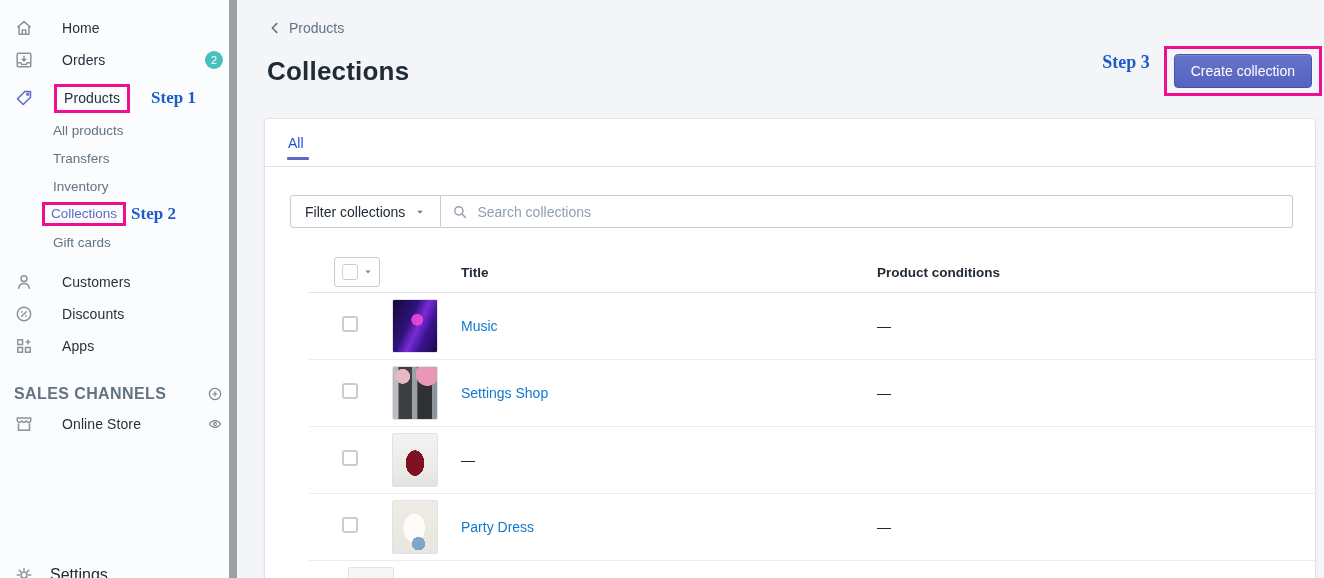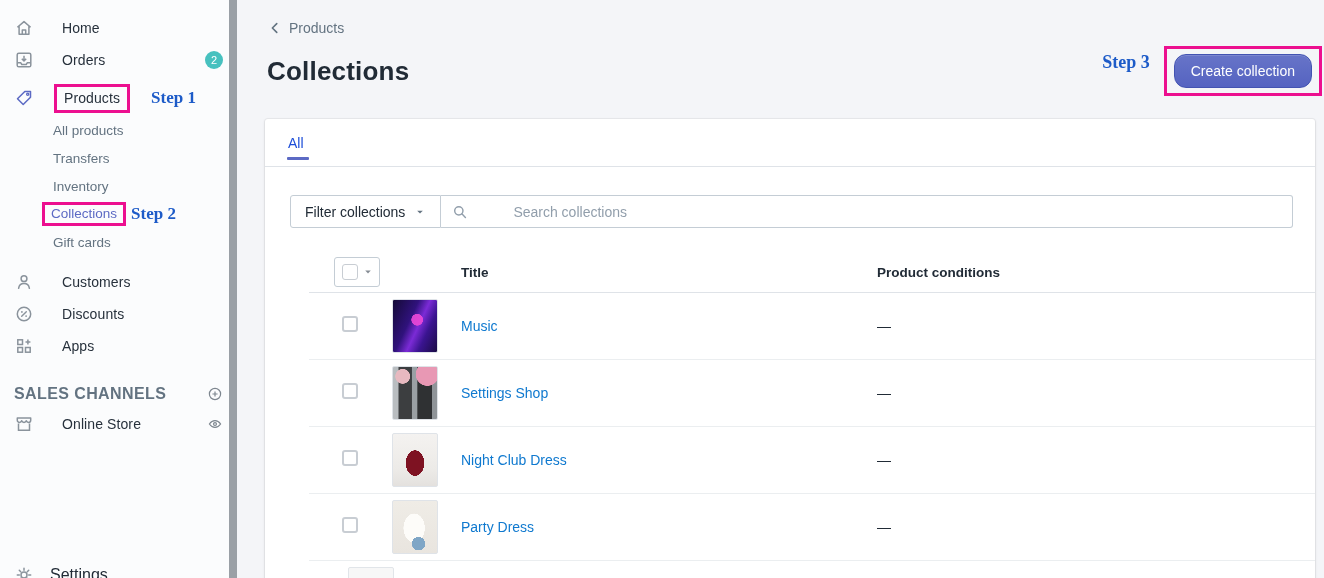--- a/index.html
+++ b/index.html
@@ -48,21 +48,21 @@
   .breadcrumb { display:flex; align-items:center; color:#637381; font-size:14px;
                 cursor:pointer; width:max-content; margin-bottom:10px; }
   .breadcrumb .bicon { width:16px; height:16px; margin-right:6px; color:#637381;
                        display:flex; align-items:center; }
   .title-row { display:flex; align-items:center; justify-content:space-between; }
   h1.page-title { font-size:26px; font-weight:bold; color:#212b36; letter-spacing:.2px; }
   .title-right { display:flex; align-items:center; }
   .primary-btn { background:linear-gradient(180deg,#6774c8,#5563c1);
                  border:1px solid #4353b2; color:#fff; font-size:14px;
                  font-family:"Liberation Sans", sans-serif;
-                 padding:8px 16px; border-radius:12px; cursor:pointer;
+                 padding:8px 16px; border-radius:4px; cursor:pointer;
                  box-shadow:inset 0 1px 0 rgba(255,255,255,.15); }
 
   
   .card { margin:23px 8px 0 28px; width:1050px; background:#fff; border-radius:3px;
           box-shadow:0 0 0 1px rgba(63,63,68,.06), 0 1px 3px rgba(63,63,68,.15);
           min-height:480px; }
   .tabs { height:48px; border-bottom:1px solid #dfe3e8; display:flex;
           align-items:center; padding-left:22px; }
   .tab { position:relative; height:100%; display:flex; align-items:center;
          font-size:14px; color:#1d4ed8; cursor:pointer; padding:0 1px; }
@@ -71,21 +71,21 @@
 
   .filter-row { display:flex; padding:28px 22px 24px 25px; }
   .filter-btn { height:33px; background:#fff; border:1px solid #c4cdd5;
                 border-radius:3px 0 0 3px; display:flex; align-items:center;
                 padding:0 14px; font-size:14px; color:#212b36; cursor:pointer;
                 white-space:nowrap; }
   .filter-btn .caret { width:12px; height:12px; margin-left:9px; color:#637381;
                        display:flex; align-items:center; }
   .search-box { flex:1; height:33px; border:1px solid #c4cdd5; border-left:none;
                 border-radius:0 3px 3px 0; display:flex; align-items:center;
-                padding:0 10px; background:#fff;gap:36px; }
+                padding:0 10px; background:#fff; }
   .search-box .sicon { width:18px; height:18px; color:#919eab; margin-right:8px;
                        display:flex; align-items:center; }
   .search-box input { border:none; outline:none; flex:1; font-size:14px;
                       font-family:"Liberation Sans", sans-serif; color:#212b36; }
   .search-box input::placeholder { color:#919eab; }
 
   
   .tgrid { display:grid; grid-template-columns:83px 69px 416px 1fr; align-items:center;margin-left:44px; }
   .thead { height:41px; border-bottom:1px solid #dfe3e8; }
   .thead .th { font-size:13.5px; font-weight:bold; color:#212b36; }
@@ -326,21 +326,20 @@
           </div>
         <div><a class="link">Settings Shop</a></div>
         <div class="cond">—</div>
       </div>
 
       <div class="tgrid trow">
         <div class="cell-check"><span class="checkbox"></span></div>
         <div>
             <span class="thumb thumb-2"></span>
           </div>
-        <div><a class="link">Night Club Dress</a></div>
         <div class="cond">—</div>
       </div>
 
       <div class="tgrid trow">
         <div class="cell-check"><span class="checkbox"></span></div>
         <div>
             <span class="thumb thumb-3"></span>
           </div>
         <div><a class="link">Party Dress</a></div>
         <div class="cond">—</div>

